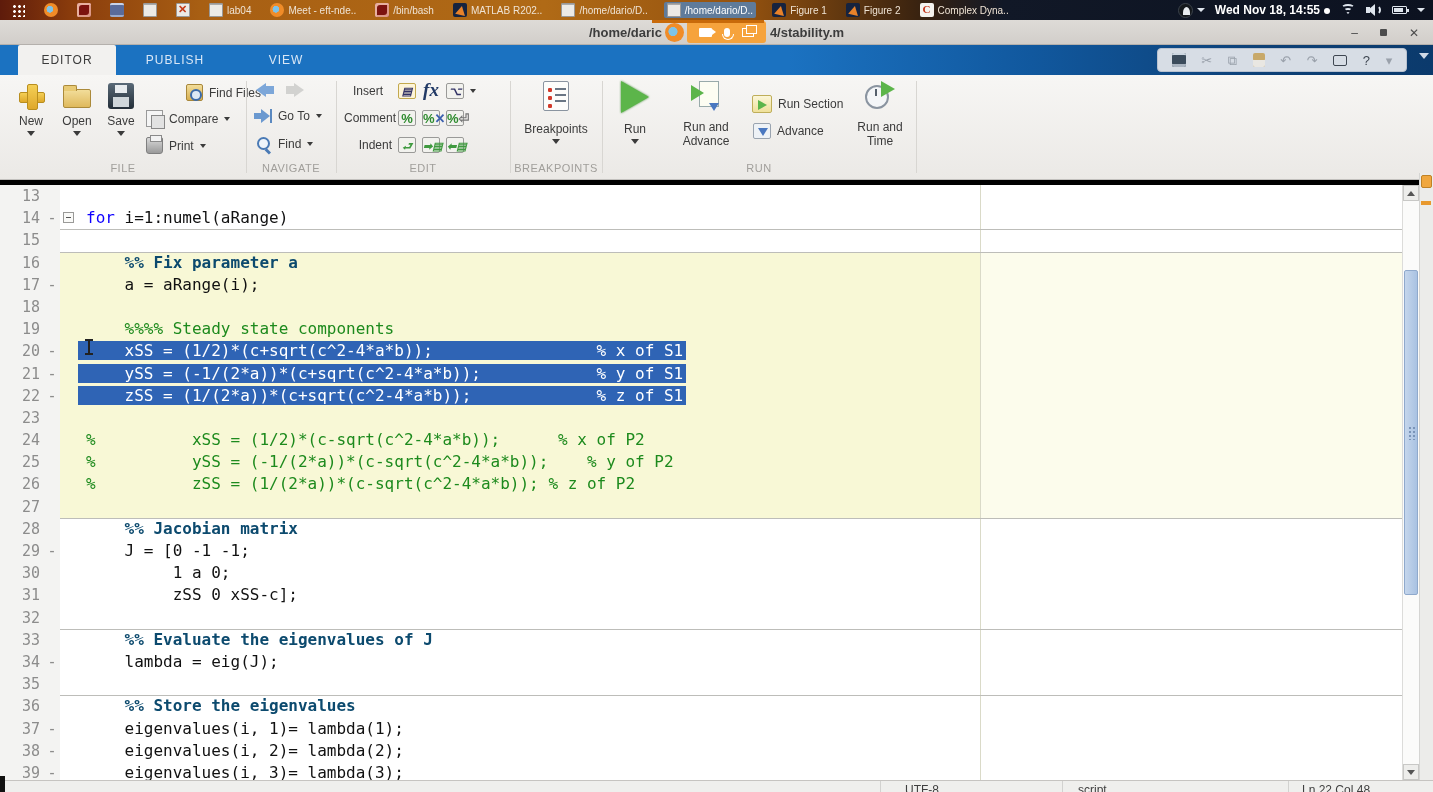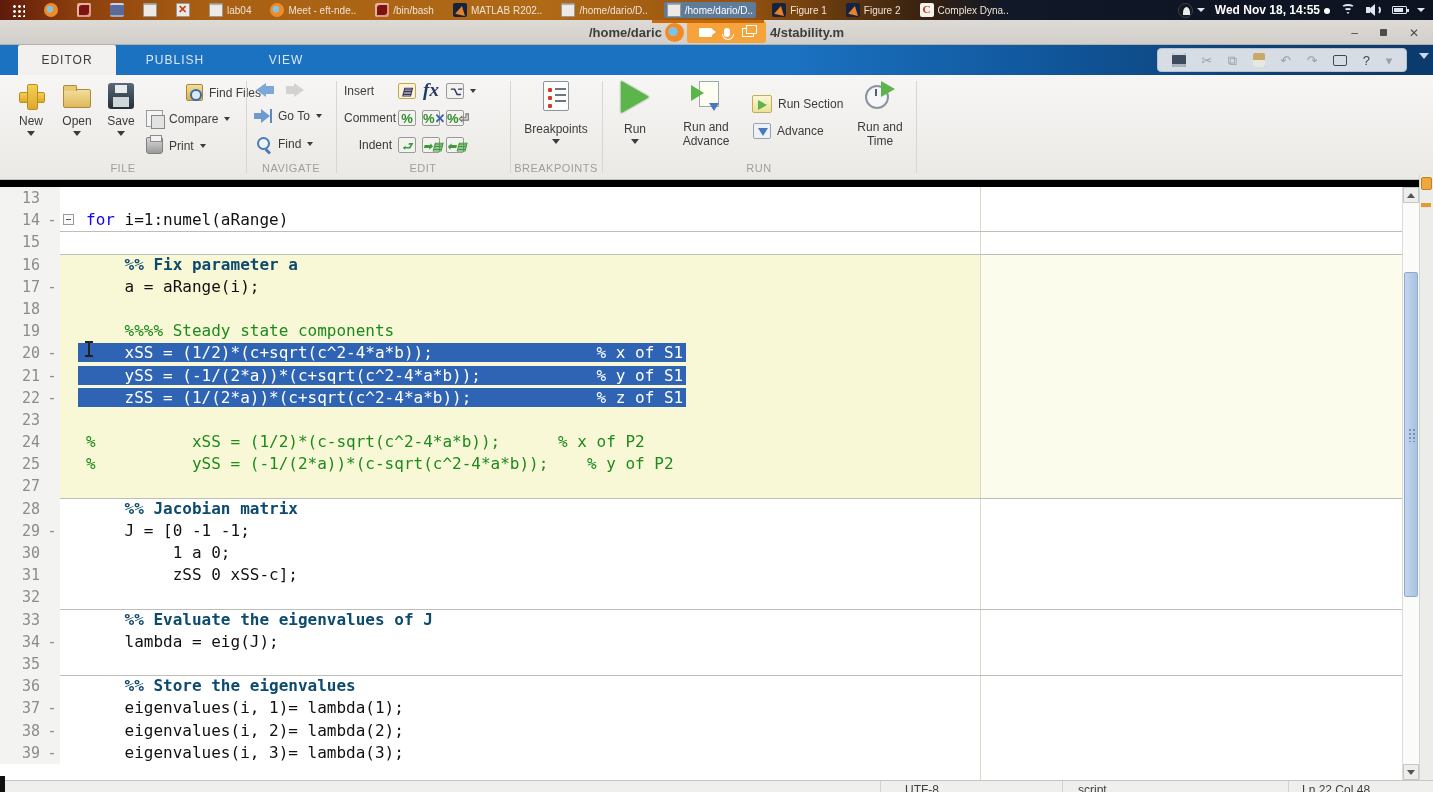--- a/index.html
+++ b/index.html
@@ -140,21 +140,21 @@
   .i-runsec { position:relative; width:20px; height:18px; background:linear-gradient(#fbf6d8,#efe09a); border:1px solid #bfae5a; border-radius:2px; }
   .i-runsec::after { content:""; position:absolute; left:5px; top:4px; width:0; height:0; border-left:9px solid #5cb54a; border-top:5px solid transparent; border-bottom:5px solid transparent; }
   .i-adv { position:relative; width:18px; height:16px; background:#eef2f6; border:1px solid #9aa4b0; border-radius:2px; }
   .i-adv::after { content:""; position:absolute; left:4px; top:4px; width:0; height:0; border-left:5px solid transparent; border-right:5px solid transparent; border-top:8px solid #4a78c0; }
   .i-runtime { position:relative; width:30px; height:30px; }
   .i-runtime::before { content:""; position:absolute; left:0; top:4px; width:20px; height:20px; border:2px solid #8a94a0; border-radius:50%; background:#f4f6f8; }
   .i-runtime::after { content:""; position:absolute; right:0; top:0; width:0; height:0; border-left:14px solid #5cb54a; border-top:8px solid transparent; border-bottom:8px solid transparent; }
   .i-runtime i { position:absolute; left:10px; top:8px; width:2px; height:7px; background:#55606c; }
 
   
-  .editor { position:absolute; top:180px; left:0; width:1433px; height:600px; background:#fff; border-top:7px solid #000000; }
+  .editor { position:absolute; top:180px; left:0; width:1433px; height:600px; background:#fff; border-top:5px solid #000000; }
   .code-area { position:absolute; left:0; top:0; right:31px; bottom:0; overflow:hidden; }
   .code-row { position:relative; display:flex; height:22.2px; line-height:22.2px;
     font-family:"DejaVu Sans Mono","Liberation Mono",monospace; font-size:16px; }
   .gutter-num { width:44px; text-align:right; padding-right:4px; background:#f3f3f2; color:#8c8c8c; font-size:15px; flex:0 0 auto; }
   .gutter-mark { width:16px; text-align:center; background:#f3f3f2; color:#8c8c8c; font-size:15px; flex:0 0 auto; }
   .fold-col { width:18px; flex:0 0 auto; position:relative; }
   .code-text { flex:1; white-space:pre; color:#111; }
   .code-row.bg-y .fold-col, .code-row.bg-y .code-text { background:#f8f8d6; }
   .code-row.dv::before { content:""; position:absolute; left:60px; right:0; top:0; height:1px; background:#bdbdb9; z-index:3; }
   .fold-box { position:absolute; left:3px; top:5px; width:11px; height:11px; background:#fafaf8; border:1px solid #9a9a98; }
@@ -351,21 +351,21 @@
     </div>
     <div class="rb-smallrow" style="left:256px;top:61px;text-align:right;">
       <span class="i-mag"></span>
       <span>Find</span>
         <span class="caret sm"></span>
     </div>
     <div class="rb-group-label" style="left:246px;width:90px;">NAVIGATE</div>
     <div class="rb-sep" style="left:336px;"></div>
 
     <div class="rb-smallrow" style="left:344px;top:8px;">
-      <span style="width:48px;text-align:left;">Insert</span>
+      <span style="width:48px;text-align:center;">Insert</span>
       <span class="i-edit warm">▤</span>
       <span class="i-edit nob">fx</span>
       <span class="i-edit">⌥</span>
       <span class="caret sm"></span>
     </div>
     <div class="rb-smallrow" style="left:344px;top:35px;">
       <span style="width:48px;text-align:right;">Comment</span>
       <span class="i-edit i-pct">%</span>
       <span class="i-edit i-pct">%<span class="x">✕</span></span>
       <span class="i-edit i-pct">%<span class="j">⏎</span></span>
@@ -490,20 +490,26 @@
           <span class="gutter-num">24</span>
           <span class="gutter-mark"></span>
           <span class="fold-col"></span>
           <span class="code-text" style="padding-left: 8px;"><span class="tk-c">%          xSS = (1/2)*(c-sqrt(c^2-4*a*b));      % x of P2</span></span>
         </div>
         <div class="code-row bg-y">
           <span class="gutter-num">25</span>
           <span class="gutter-mark"></span>
           <span class="fold-col"></span>
           <span class="code-text" style="padding-left: 8px;"><span class="tk-c">%          ySS = (-1/(2*a))*(c-sqrt(c^2-4*a*b));    % y of P2</span></span>
+        </div>
+        <div class="code-row bg-y">
+          <span class="gutter-num">26</span>
+          <span class="gutter-mark"></span>
+          <span class="fold-col"></span>
+          <span class="code-text" style="padding-left: 8px;"><span class="tk-c">%          zSS = (1/(2*a))*(c-sqrt(c^2-4*a*b)); % z of P2</span></span>
         </div>
         <div class="code-row bg-y">
           <span class="gutter-num">27</span>
           <span class="gutter-mark"></span>
           <span class="fold-col"></span>
           <span class="code-text" style="padding-left: 8px;"></span>
         </div>
         <div class="code-row dv">
           <span class="gutter-num">28</span>
           <span class="gutter-mark"></span>

